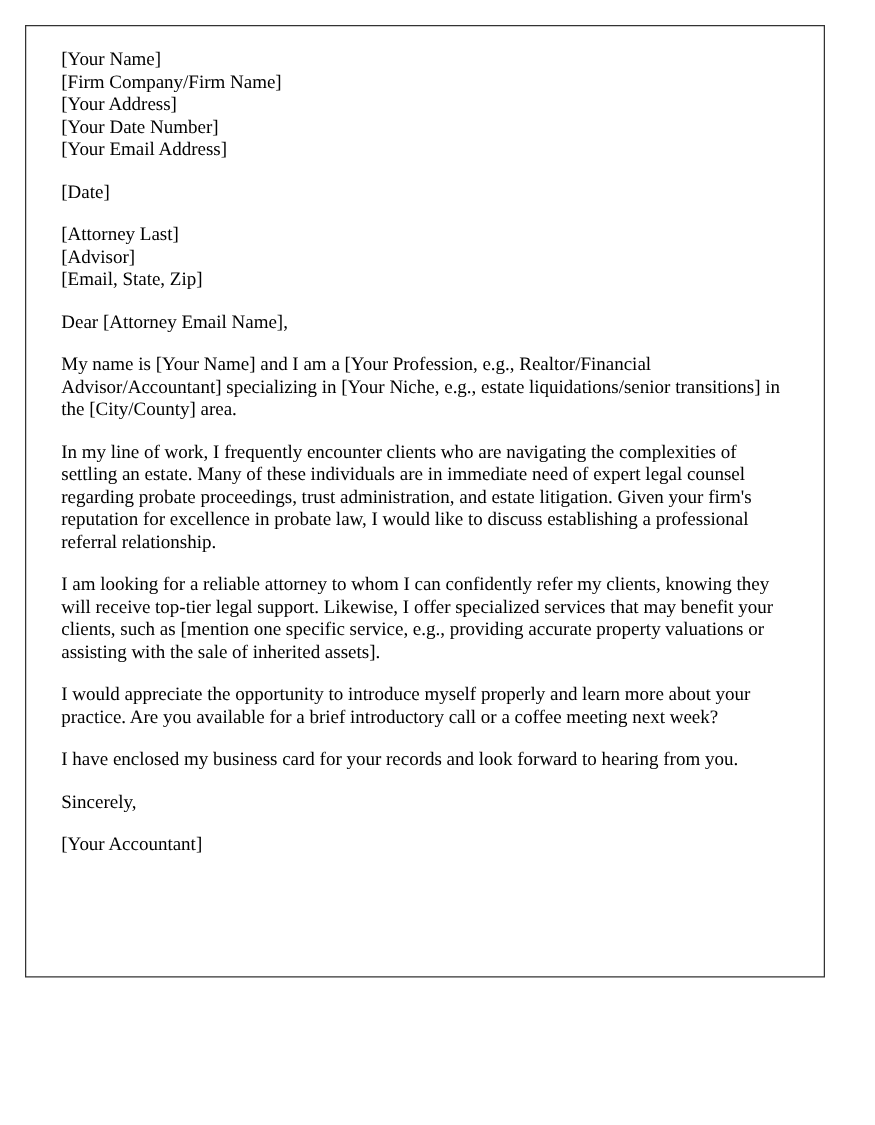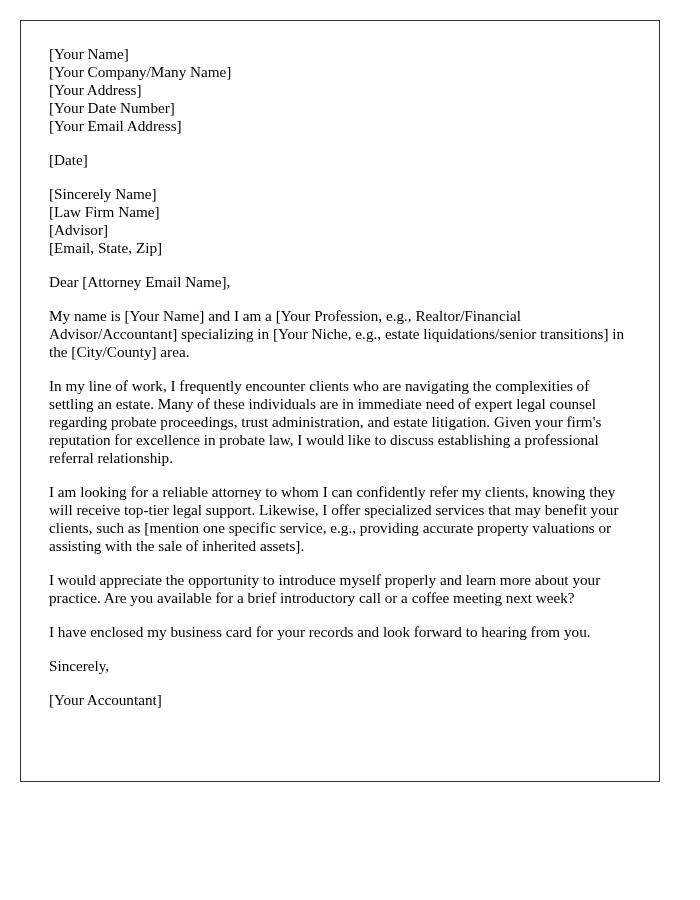--- a/index.html
+++ b/index.html
@@ -1,41 +1,40 @@
 <!DOCTYPE html>
 <html><head>
 <meta charset="utf-8">
 <style>
   html, body { margin: 0; padding: 0; background: #ffffff; }
   body { width: 700px; height: 900px; position: relative; font-family: "Liberation Serif", serif; color: #000; }
   .letter {
     position: absolute; left: 20px; top: 20px; width: 640px; height: 762px;
     border: 1px solid #333; box-sizing: border-box;
-    padding: 24px 28px 0 28px;
+    padding: 18px 28px 0 28px;
     font-size: 15.2px; line-height: 18px;
   }
   .block { margin: 0 0 16px 0; }
   .line { display: block; white-space: nowrap; }
   p { margin: 0 0 16px 0; }
 </style>
 </head>
 <body>
 
 <div class="letter">
   <div class="block">
     <span class="line">[Your Name]</span>
-    <span class="line">[Your Company/Many Name]</span>
+    <span class="line">[Firm Company/Firm Name]</span>
     <span class="line">[Your Address]</span>
     <span class="line">[Your Date Number]</span>
     <span class="line">[Your Email Address]</span>
   </div>
   <div class="block">[Date]</div>
   <div class="block">
-    <span class="line">[Sincerely Name]</span>
-    <span class="line">[Law Firm Name]</span>
+    <span class="line">[Attorney Last]</span>
     <span class="line">[Advisor]</span>
     <span class="line">[Email, State, Zip]</span>
   </div>
   <p>Dear [Attorney Email Name],</p>
   <p>My name is [Your Name] and I am a [Your Profession, e.g., Realtor/Financial Advisor/Accountant] specializing in [Your Niche, e.g., estate liquidations/senior transitions] in the [City/County] area.</p>
   <p>In my line of work, I frequently encounter clients who are navigating the complexities of settling an estate. Many of these individuals are in immediate need of expert legal counsel regarding probate proceedings, trust administration, and estate litigation. Given your firm's reputation for excellence in probate law, I would like to discuss establishing a professional referral relationship.</p>
   <p>I am looking for a reliable attorney to whom I can confidently refer my clients, knowing they will receive top-tier legal support. Likewise, I offer specialized services that may benefit your clients, such as [mention one specific service, e.g., providing accurate property valuations or assisting with the sale of inherited assets].</p>
   <p>I would appreciate the opportunity to introduce myself properly and learn more about your practice. Are you available for a brief introductory call or a coffee meeting next week?</p>
   <p>I have enclosed my business card for your records and look forward to hearing from you.</p>
   <p>Sincerely,</p>

